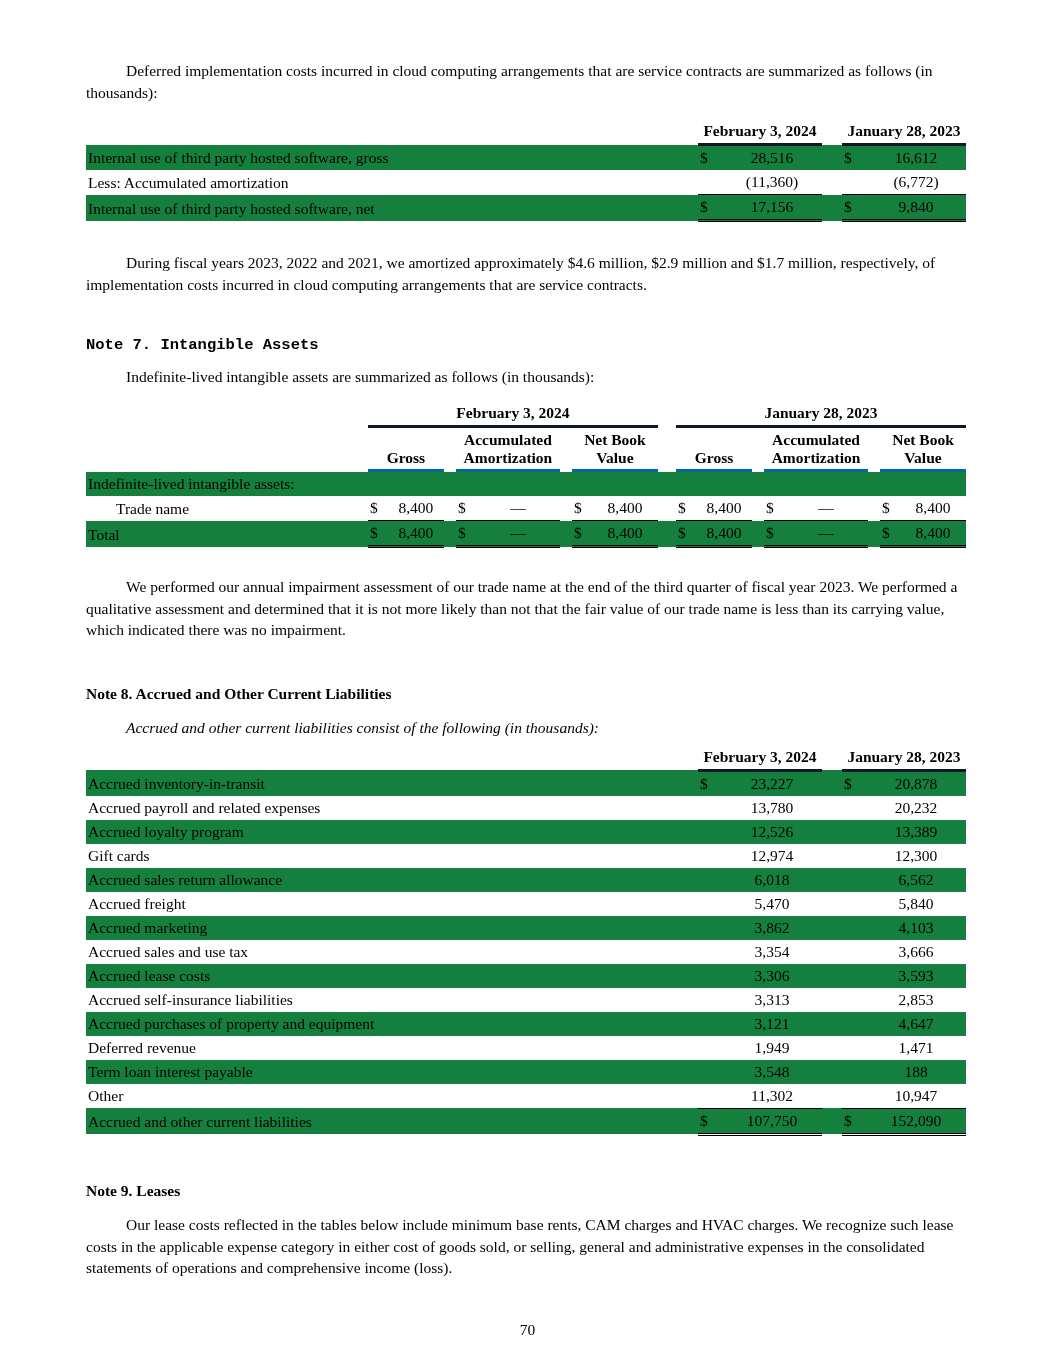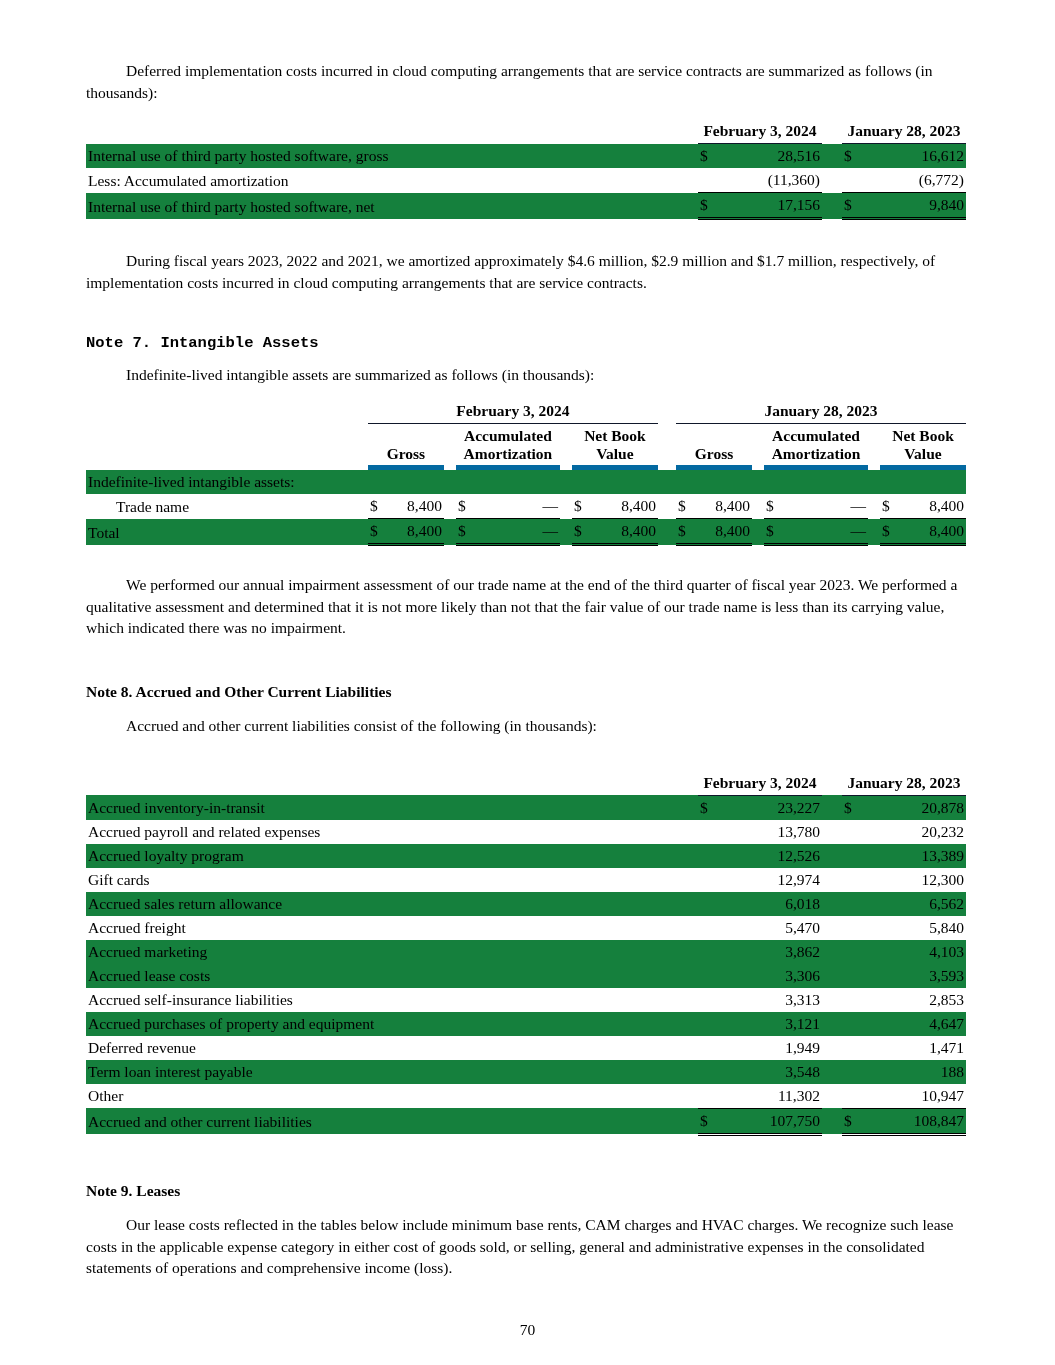--- a/index.html
+++ b/index.html
@@ -7,34 +7,34 @@
   .page { position:relative; width:1055px; height:1365px; box-sizing:border-box; padding:60px 89px 0 86px; }
   p { margin:0; line-height:1.4; text-indent:40px; }
   .heading { font-weight:bold; }
 
   table { border-collapse:collapse; width:100%; table-layout:fixed; }
   td, th { padding:3px 2px; vertical-align:bottom; font-size:15.5px; }
   th { font-weight:bold; }
   tr.b { background:#15803d; }
   td.l { text-align:left; overflow:hidden; white-space:nowrap; }
   td.d { text-align:left; }
-  td.v { text-align:right; white-space:nowrap; }
+  td.v { text-align:center; white-space:nowrap; }
   td.g { padding:0; }
-  th.dt { text-align:center; white-space:nowrap; border-bottom:1px solid #0f172a; }
-  th.sub { text-align:center; line-height:1.15; border-bottom:5px solid #0369a1; padding-bottom:2px; }
+  th.dt { text-align:center; white-space:nowrap; border-bottom:3px solid #0f172a; }
+  th.sub { text-align:center; line-height:1.15; border-bottom:3px solid #0369a1; padding-bottom:2px; }
   .ul { border-bottom:1px solid #000; }
   .dul { border-bottom:3px double #000; }
   .ind { padding-left:30px; }
 
   .mb16 { margin-bottom:16px; }
   .mb30 { margin-bottom:30px; }
   .mb40 { margin-bottom:40px; }
   .mb12 { margin-bottom:12px;font-family:Liberation Mono, monospace; }
   .mb14 { margin-bottom:14px; }
-  .mb18 { margin-bottom:34px; }
+  .mb18 { margin-bottom:6px;font-style:italic; }
   .mb28 { margin-bottom:28px; }
   .mb44 { margin-bottom:44px; }
   .mb46 { margin-bottom:46px; }
   .page-number { position:absolute; left:0; right:0; bottom:26px; text-align:center; }
 </style>
 </head>
 <body>
 
 <div class="page">
 
@@ -246,20 +246,28 @@
       <td class="v">5,840</td>
     </tr>
     <tr class="b">
       <td class="l">Accrued marketing</td>
       <td class="d"></td>
       <td class="v">3,862</td>
       <td class="g"></td>
       <td class="d"></td>
       <td class="v">4,103</td>
     </tr>
+    <tr>
+      <td class="l">Accrued sales and use tax</td>
+      <td class="d"></td>
+      <td class="v">3,354</td>
+      <td class="g"></td>
+      <td class="d"></td>
+      <td class="v">3,666</td>
+    </tr>
     <tr class="b">
       <td class="l">Accrued lease costs</td>
       <td class="d"></td>
       <td class="v">3,306</td>
       <td class="g"></td>
       <td class="d"></td>
       <td class="v">3,593</td>
     </tr>
     <tr>
       <td class="l">Accrued self-insurance liabilities</td>
@@ -300,21 +308,21 @@
       <td class="g"></td>
       <td class="d ul"></td>
       <td class="v ul">10,947</td>
     </tr>
     <tr class="b">
       <td class="l">Accrued and other current liabilities</td>
       <td class="d dul">$</td>
       <td class="v dul">107,750</td>
       <td class="g"></td>
       <td class="d dul">$</td>
-      <td class="v dul">108,847</td>
+      <td class="v dul">152,090</td>
     </tr>
   </tbody>
     </table>
 
   <div class="heading mb14">Note 9. Leases</div>
   <p>Our lease costs reflected in the tables below include minimum base rents, CAM charges and HVAC charges. We recognize such lease costs in the applicable expense category in either cost of goods sold, or selling, general and administrative expenses in the consolidated statements of operations and comprehensive income (loss).</p>
 
   <div class="page-number">70</div>
 
 </div>

